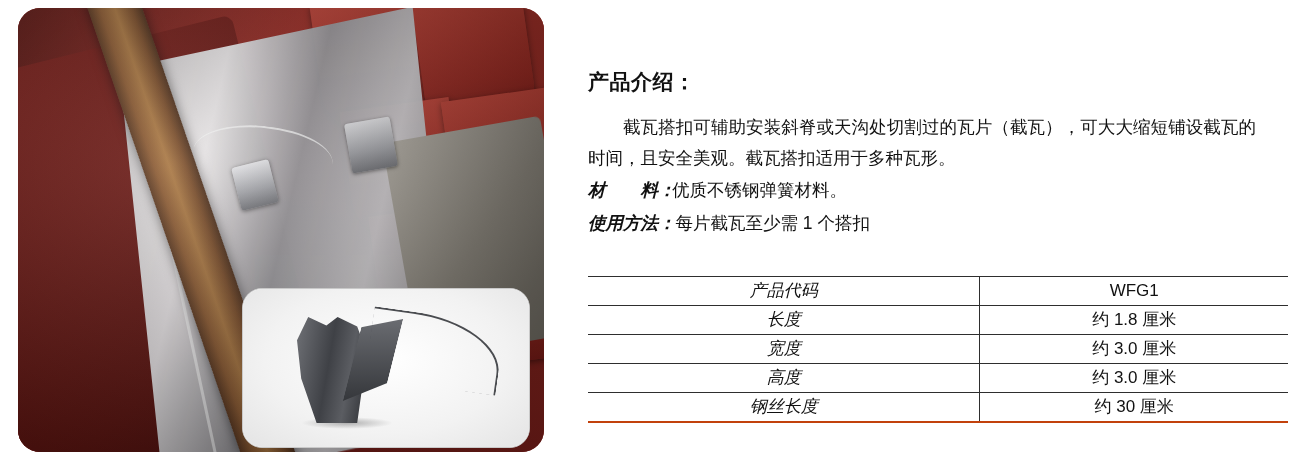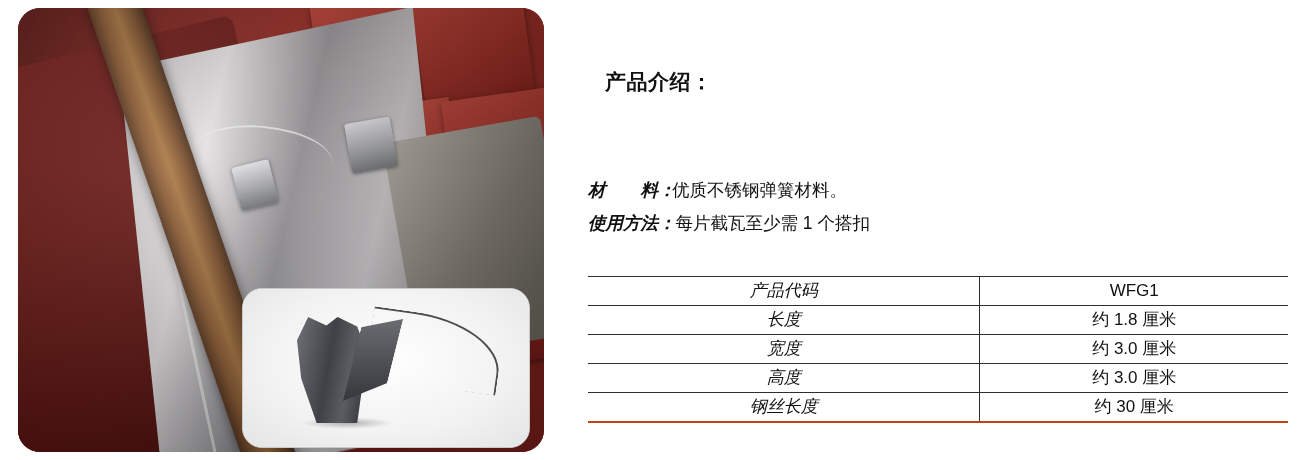--- a/index.html
+++ b/index.html
@@ -196,21 +196,20 @@
     margin-top: -2px;
   }
   .section-heading {
     position: absolute;
     left: 0;
     top: 68px;
     font-size: 21px;
     font-weight: bold;
     color: #111;
     letter-spacing: .5px;
-    margin-left: 17px;
   }
   .intro {
     position: absolute;
     left: 0;
     top: 112px;
     width: 668px;
     font-size: 17.5px;
     line-height: 31px;
     color: #111;
     text-indent: 2em;
@@ -293,20 +292,21 @@
     <div class="prod-body"></div>
     <div class="prod-fin"></div>
     <div class="prod-wire"></div>
   </div>
 
   <div class="content">
 
 
     <div class="section-heading">产品介绍：</div>
 
+    <div class="intro">截瓦搭扣可辅助安装斜脊或天沟处切割过的瓦片（截瓦），可大大缩短铺设截瓦的时间，且安全美观。截瓦搭扣适用于多种瓦形。</div>
 
     <div class="spec-line material">
       <span class="spec-label label-material">材　　料：</span><span>优质不锈钢弹簧材料。</span>
     </div>
 
     <div class="spec-line usage">
       <span class="spec-label label-usage">使用方法：</span><span>每片截瓦至少需 1 个搭扣</span>
     </div>
 
     <table class="spec-table">

